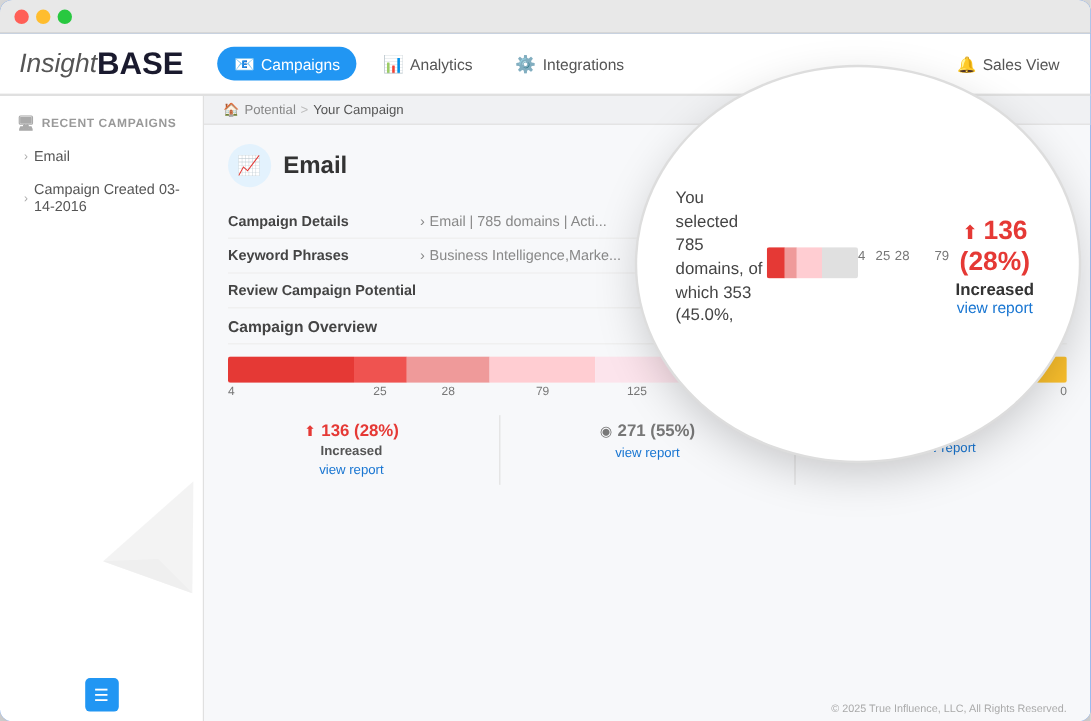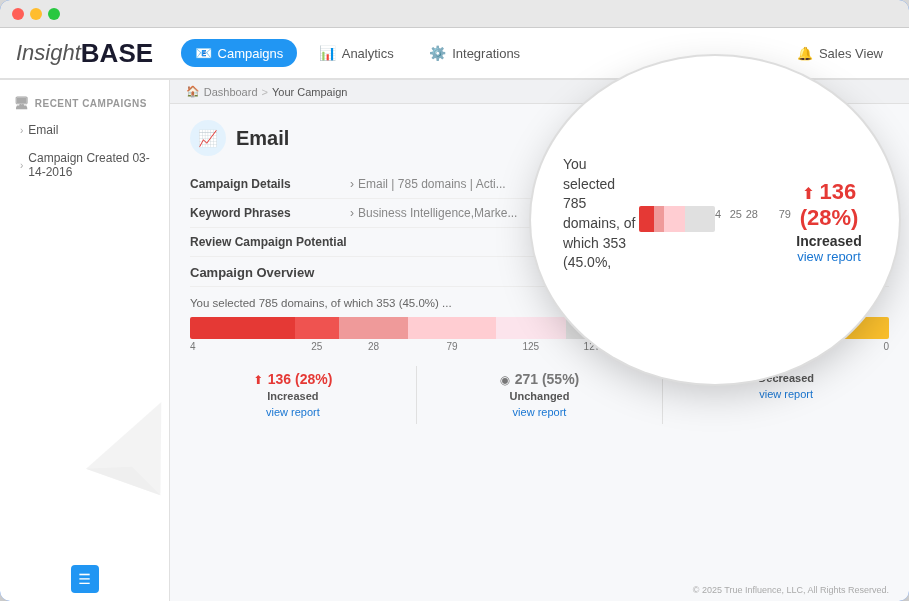--- a/index.html
+++ b/index.html
@@ -419,21 +419,21 @@
         <div style="flex:1;"></div>
         <div class="sidebar-icon-btn">
           <span style="color:#fff;font-size:14px;">☰</span>
         </div>
       </div>
 
       <div class="content-area">
 
         <div class="breadcrumb-bar">
           <span class="breadcrumb-home">🏠</span>
-          <span>Dashboard</span>
+          <span>Potential</span>
           <span class="breadcrumb-sep">&gt;</span>
           <span class="breadcrumb-current">Your Campaign</span>
         </div>
 
         <div class="content-inner">
 
           <div class="section-title-row">
             <div class="email-icon-circle">
               <span>📈</span>
             </div>
@@ -449,21 +449,20 @@
             <span class="info-label">Keyword Phrases</span>
             <span class="info-arrow">›</span>
             <span class="info-value">Business Intelligence,Marke...</span>
           </div>
           <div class="info-row">
             <span class="info-label">Review Campaign Potential</span>
           </div>
 
           <div class="campaign-overview-title">Campaign Overview</div>
 
-          <div class="overview-desc">You selected 785 domains, of which 353 (45.0%) ...</div>
 
           <div class="bar-chart-container">
             <div class="bar-row">
               <div style="flex:12;background:#e53935;"></div>
               <div style="flex:5;background:#ef5350;"></div>
               <div style="flex:8;background:#ef9a9a;"></div>
               <div style="flex:10;background:#ffcdd2;"></div>
               <div style="flex:8;background:#fce4ec;"></div>
               <div style="flex:6;background:#e0e0e0;"></div>
               <div style="flex:5;background:#bdbdbd;"></div>
@@ -493,21 +492,20 @@
               </div>
               <div class="stat-label">Increased</div>
               <a class="stat-link">view report</a>
             </div>
             <div class="stat-divider"></div>
             <div class="stat-block">
               <div>
                 <span class="stat-neutral-icon">◉</span>
                 <span class="stat-number gray">271 (55%)</span>
               </div>
-              <div class="stat-label">Unchanged</div>
               <a class="stat-link">view report</a>
             </div>
             <div class="stat-divider"></div>
             <div class="stat-block">
               <div class="stat-label">Decreased</div>
               <a class="stat-link">view report</a>
             </div>
           </div>
         </div>
 

